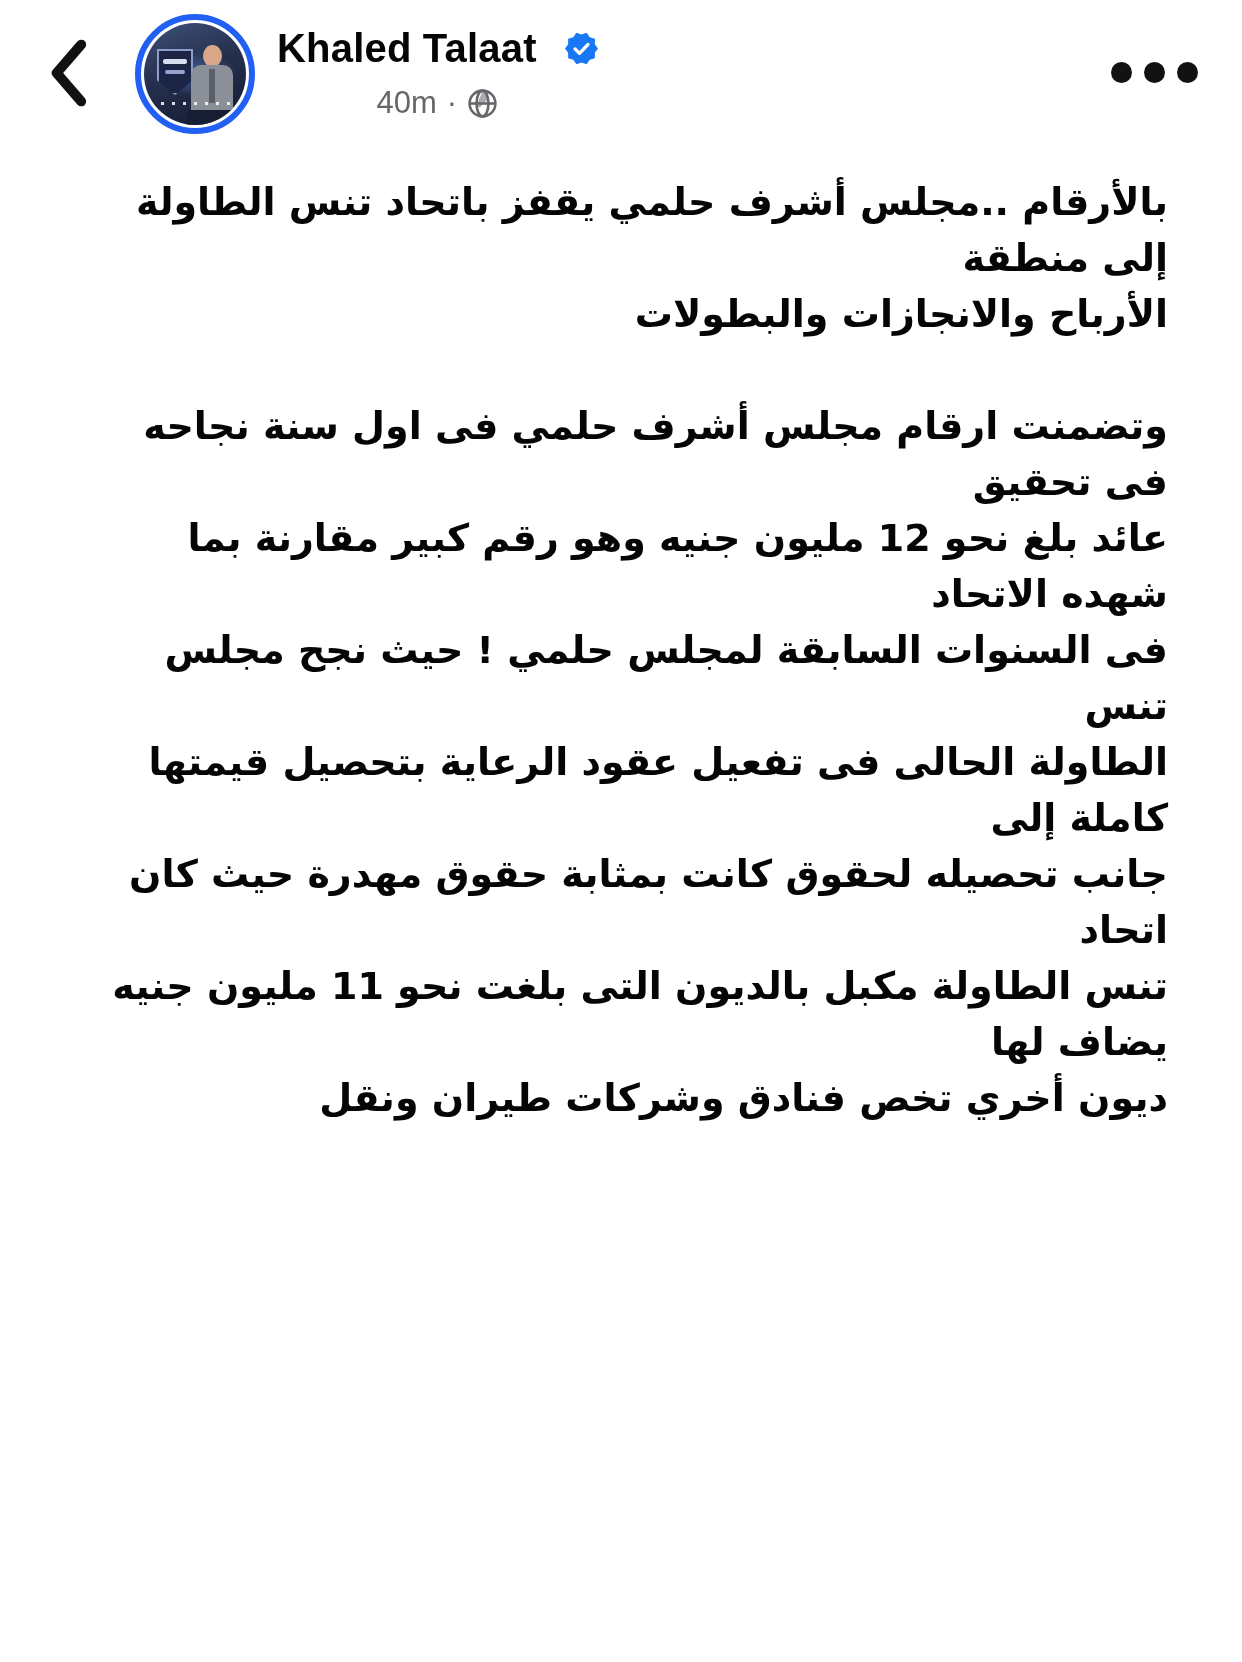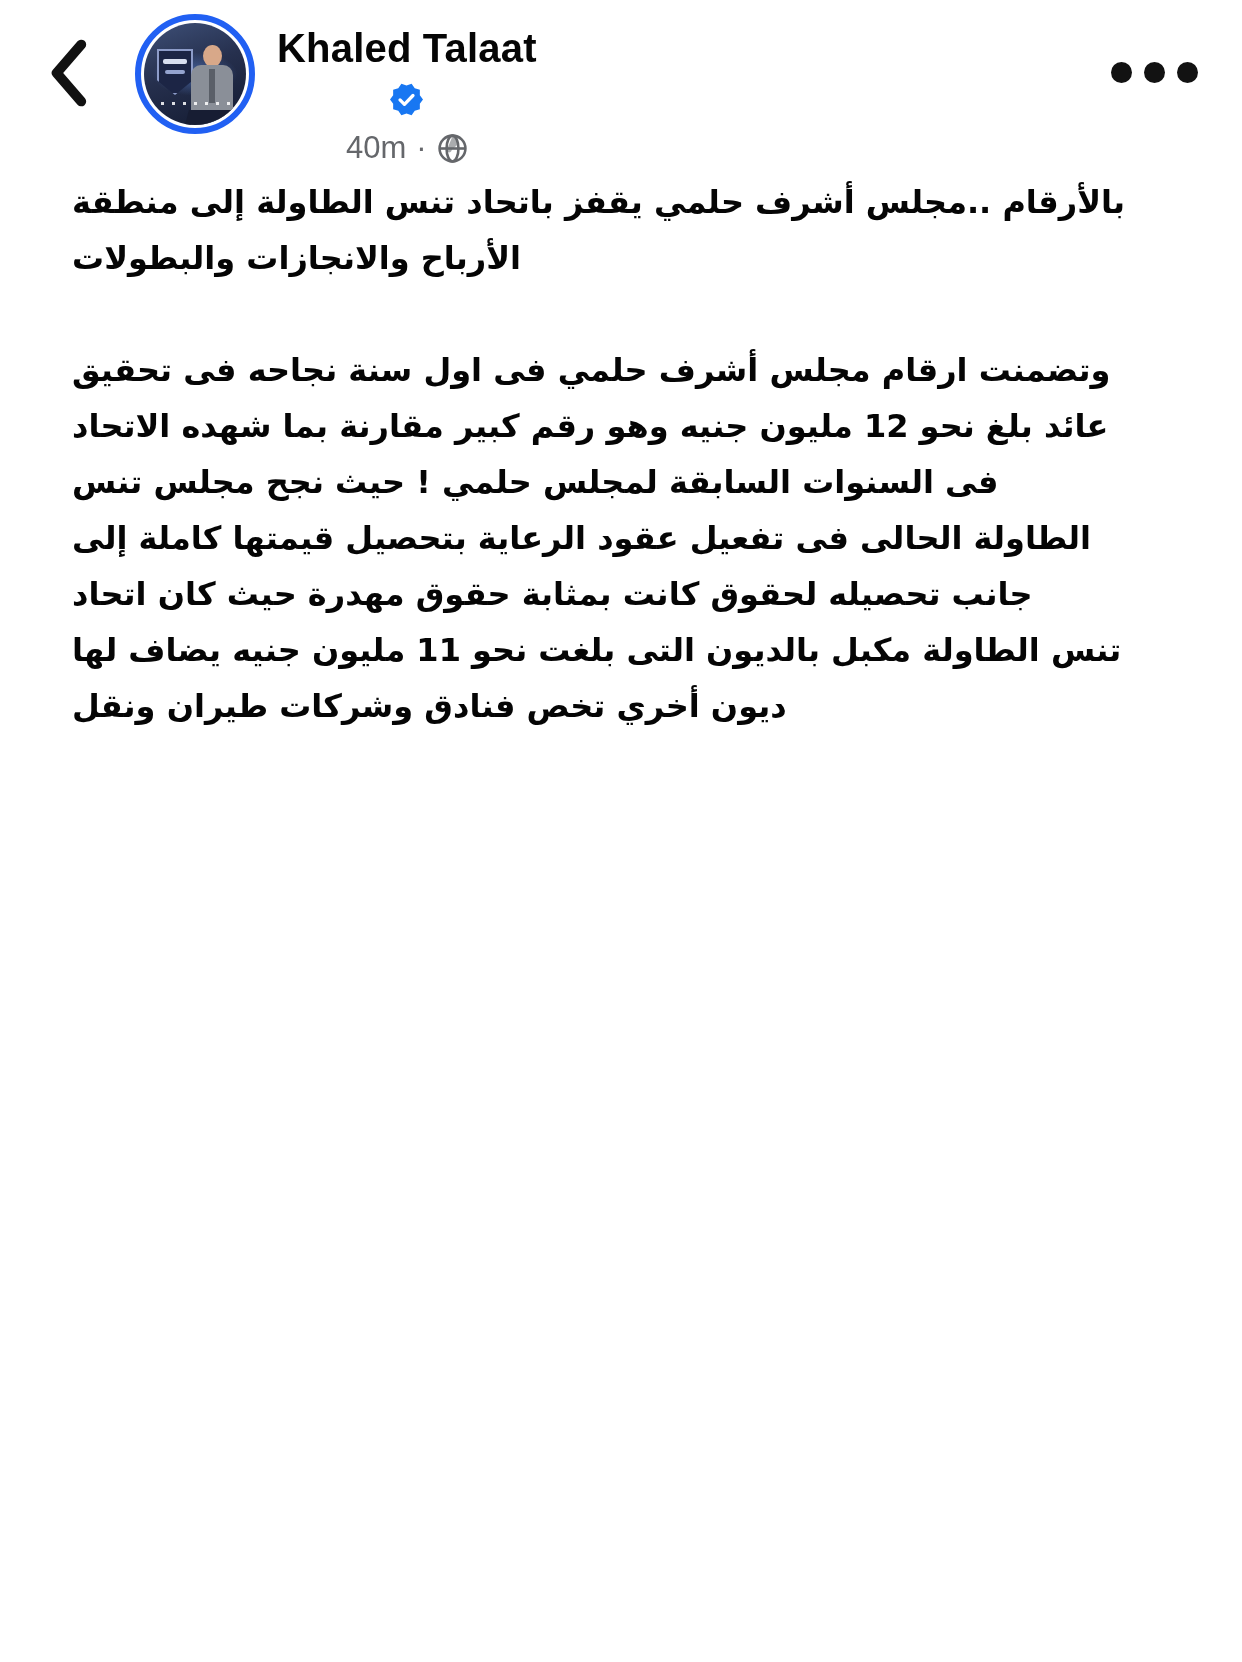--- a/index.html
+++ b/index.html
@@ -22,32 +22,32 @@
   .logo-line1 { position:absolute; left:4px; top:8px; width:24px; height:5px; background:#d7deef; border-radius:2px; }
   .logo-line2 { position:absolute; left:6px; top:19px; width:20px; height:4px; background:#94a3cf; border-radius:2px; }
   .presenter-head { position:absolute; right:24px; top:22px; width:19px; height:22px; border-radius:50%; background:#d8a habitual; background:#d8a889; }
   .presenter-body { position:absolute; right:13px; top:42px; width:42px; height:62px; border-radius:10px 10px 0 0; background:#8a8f98; }
   .presenter-tie { position:absolute; right:31px; top:46px; width:6px; height:34px; background:#5a5f68; }
   .lights-row { position:absolute; left:6px; right:6px; bottom:20px; height:3px;
                 background:repeating-linear-gradient(90deg,rgba(255,255,255,.85) 0 3px,rgba(255,255,255,0) 3px 11px); }
   .desk { position:absolute; right:-6px; bottom:0; width:64%; height:15px; background:#171d33; transform:skewX(-14deg); }
 
   .header-info { position:absolute; left:277px; top:26px; }
-  .name-row { display:flex; align-items:center; gap:12px;flex-direction:column; }
+  .name-row { display:flex; align-items:center; gap:28px; }
   .profile-name { font-size:40px; font-weight:700; color:#050505; letter-spacing:.2px; cursor:pointer; }
   .meta-row { display:flex; align-items:center; gap:10px; margin-top:14px; color:#65676b; font-size:31px;justify-content:center; }
   .meta-sep { color:#65676b; }
 
   .more-btn { position:absolute; right:38px; top:56px; display:flex; gap:12px; background:none; border:none; cursor:pointer; padding:6px; }
   .dot { width:21px; height:21px; border-radius:50%; background:#121212; }
 
   
   .post-body { padding:22px 74px 0 72px; }
-  .post-paragraph { direction:rtl; text-align:left; white-space:pre-wrap;
-                    font-size:32px; line-height:56px; font-weight:700; color:#050505;
+  .post-paragraph { direction:rtl; text-align:right; white-space:pre-wrap;
+                    font-size:38px; line-height:56px; font-weight:700; color:#050505;
                     margin-bottom:56px; font-family:"DejaVu Sans","Liberation Sans",sans-serif; }
   .post-paragraph:last-child { margin-bottom:8px; }
 </style>
 </head>
 <body>
 
 <div class="screen">
 
   <header class="header">
 

